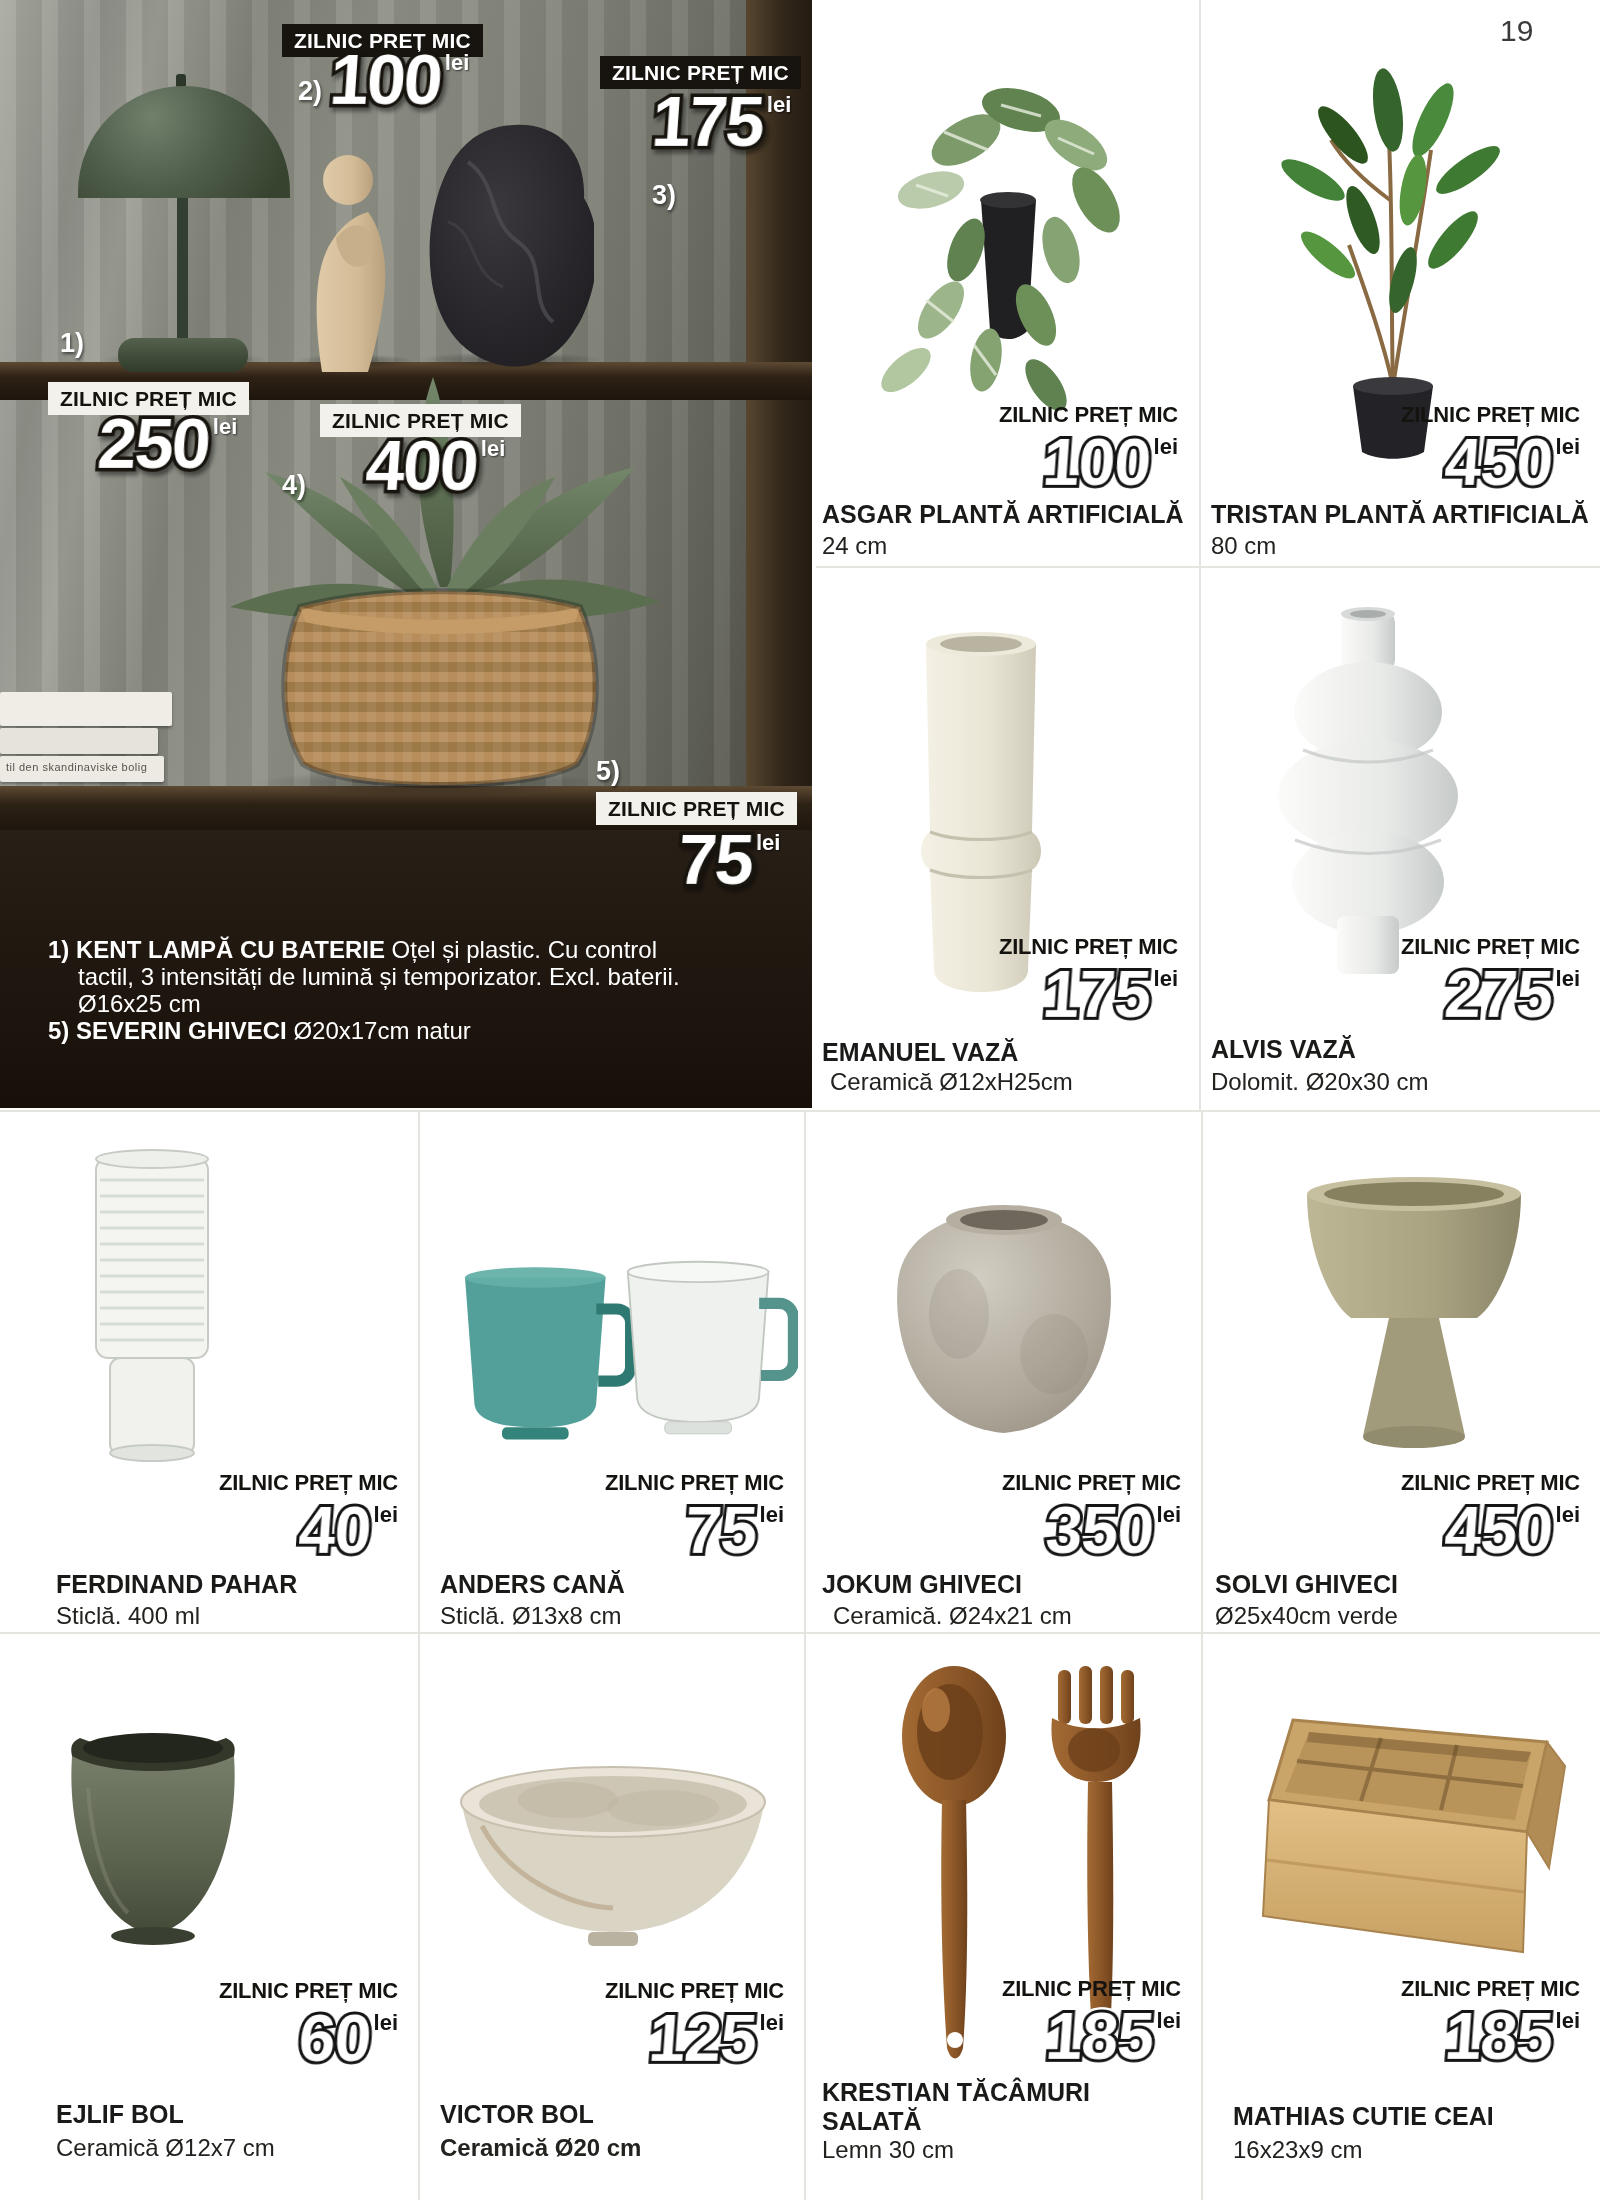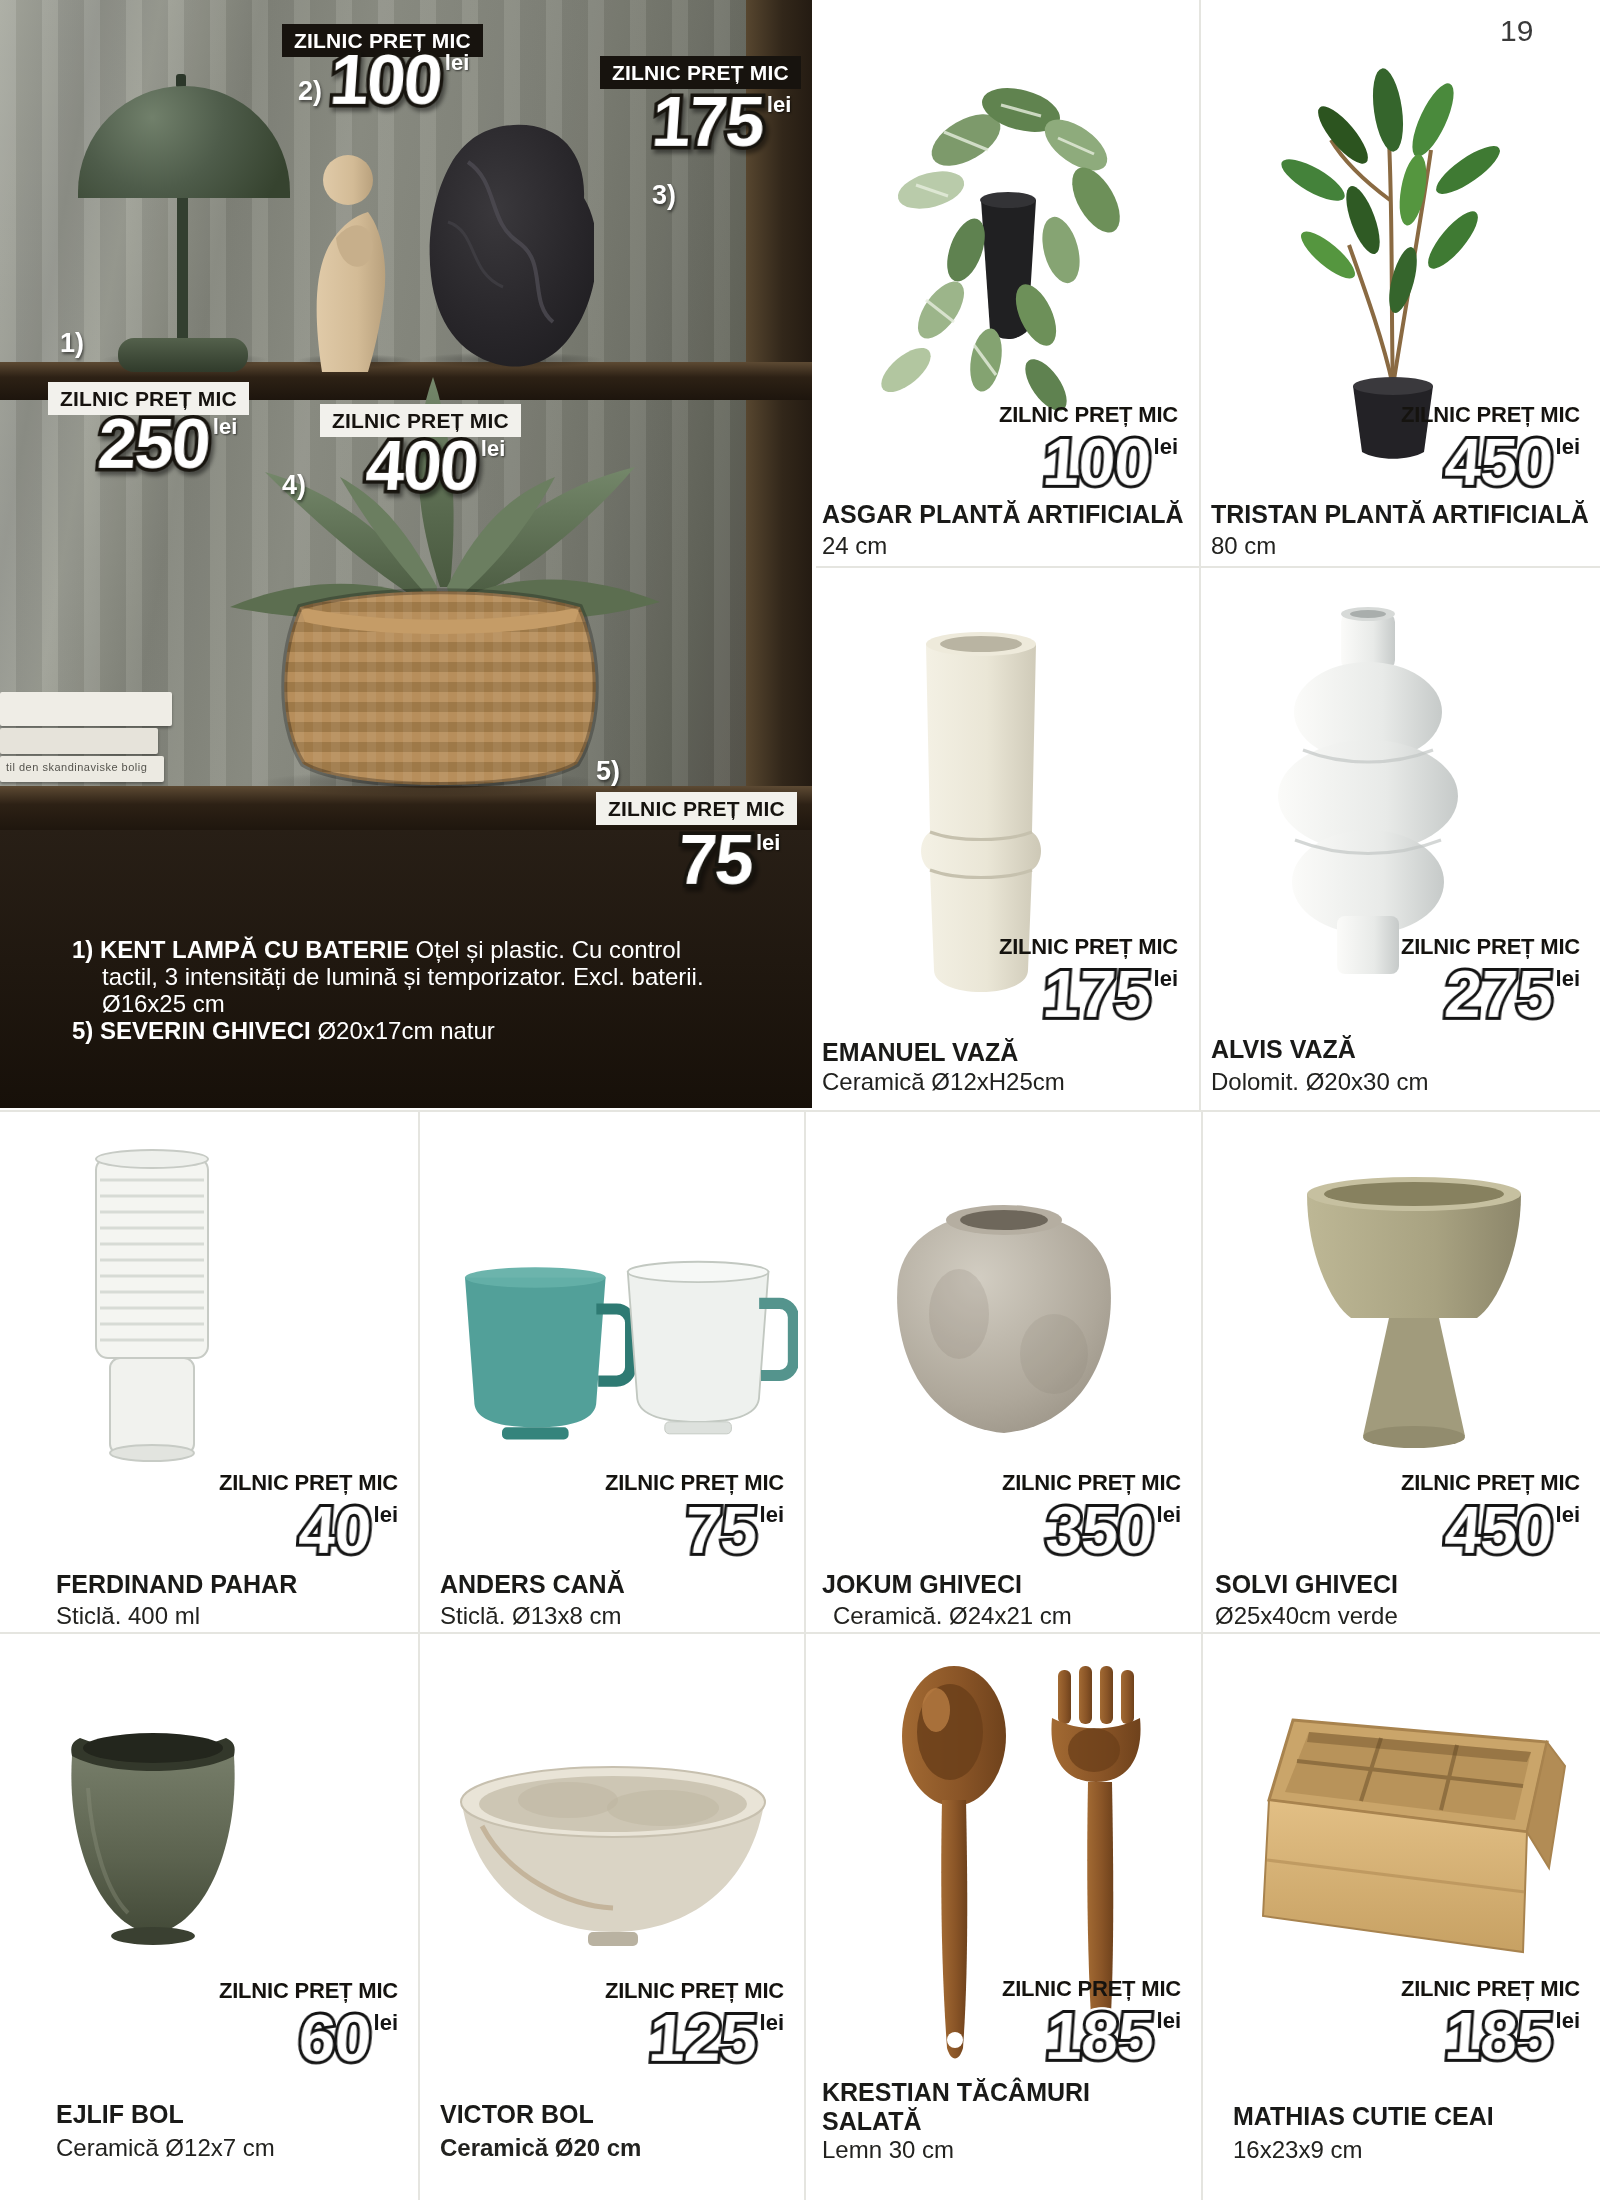--- a/index.html
+++ b/index.html
@@ -45,21 +45,21 @@
   .pp{position:absolute;display:flex;align-items:flex-end;z-index:6;}
   .pp .num{font:700 70px/0.82 "Liberation Sans",sans-serif;color:#fff;letter-spacing:-2px;
         -webkit-text-stroke:7px #17140e;paint-order:stroke fill;transform:skewX(-4deg);
         filter:drop-shadow(3px 4px 2px rgba(0,0,0,.45));}
   .pp .lei{font:700 22px/1 "Liberation Sans",sans-serif;color:#fff;margin-left:4px;
         align-self:flex-start;text-shadow:1px 1px 2px rgba(0,0,0,.6);}
   .ref{position:absolute;font:700 27px/1 "Liberation Sans",sans-serif;color:#fff;
         text-shadow:1px 2px 3px rgba(0,0,0,.55);z-index:6;}
 
   
-  .legend{position:absolute;left:48px;top:936px;width:640px;z-index:7;color:#fff;margin-left:24px;}
+  .legend{position:absolute;left:48px;top:936px;width:640px;z-index:7;color:#fff;}
   .leg{font:400 24px/27px "Liberation Sans",sans-serif;padding-left:30px;text-indent:-30px;}
   .leg b{font-weight:700;}
 
   
   .cell{position:absolute;}
   .cell .art{position:absolute;}
   .pricebox{position:absolute;right:20px;text-align:right;z-index:5;}
   .plabel{font:700 22px/1 "Liberation Sans",sans-serif;color:#15130f;letter-spacing:-0.2px;white-space:nowrap;}
   .pnum{display:flex;justify-content:flex-end;align-items:flex-start;margin-top:8px;}
   .pnum .n{font:700 66px/0.85 "Liberation Sans",sans-serif;color:#fff;letter-spacing:-1px;
@@ -297,21 +297,21 @@
       </svg>
     </div>
     <div class="pricebox" style="top:366px;">
       <div class="plabel">ZILNIC PREȚ MIC</div>
       <div class="pnum">
           <span class="n">175</span>
           <span class="leic">lei</span>
         </div>
     </div>
     <h3 style="left:4px;top:468px;">EMANUEL VAZĂ</h3>
-    <p style="left:4px;top:498px;">Ceramică Ø12xH25cm</p>
+    <p style="left:12px;top:498px;">Ceramică Ø12xH25cm</p>
   </article>
 
   <article class="cell" style="left:1203px;top:570px;width:397px;height:540px;">
     <div class="art" style="left:40px;top:30px;width:250px;height:390px;">
       <svg width="250" height="390" viewBox="0 0 250 390">
         <defs>
             <linearGradient id="gAl" x1="0" y1="0" x2="1" y2="0">
           <stop offset="0" stop-color="#fbfbf9"></stop>
               <stop offset=".6" stop-color="#e8eae8"></stop>
               <stop offset="1" stop-color="#c6cac9"></stop>

